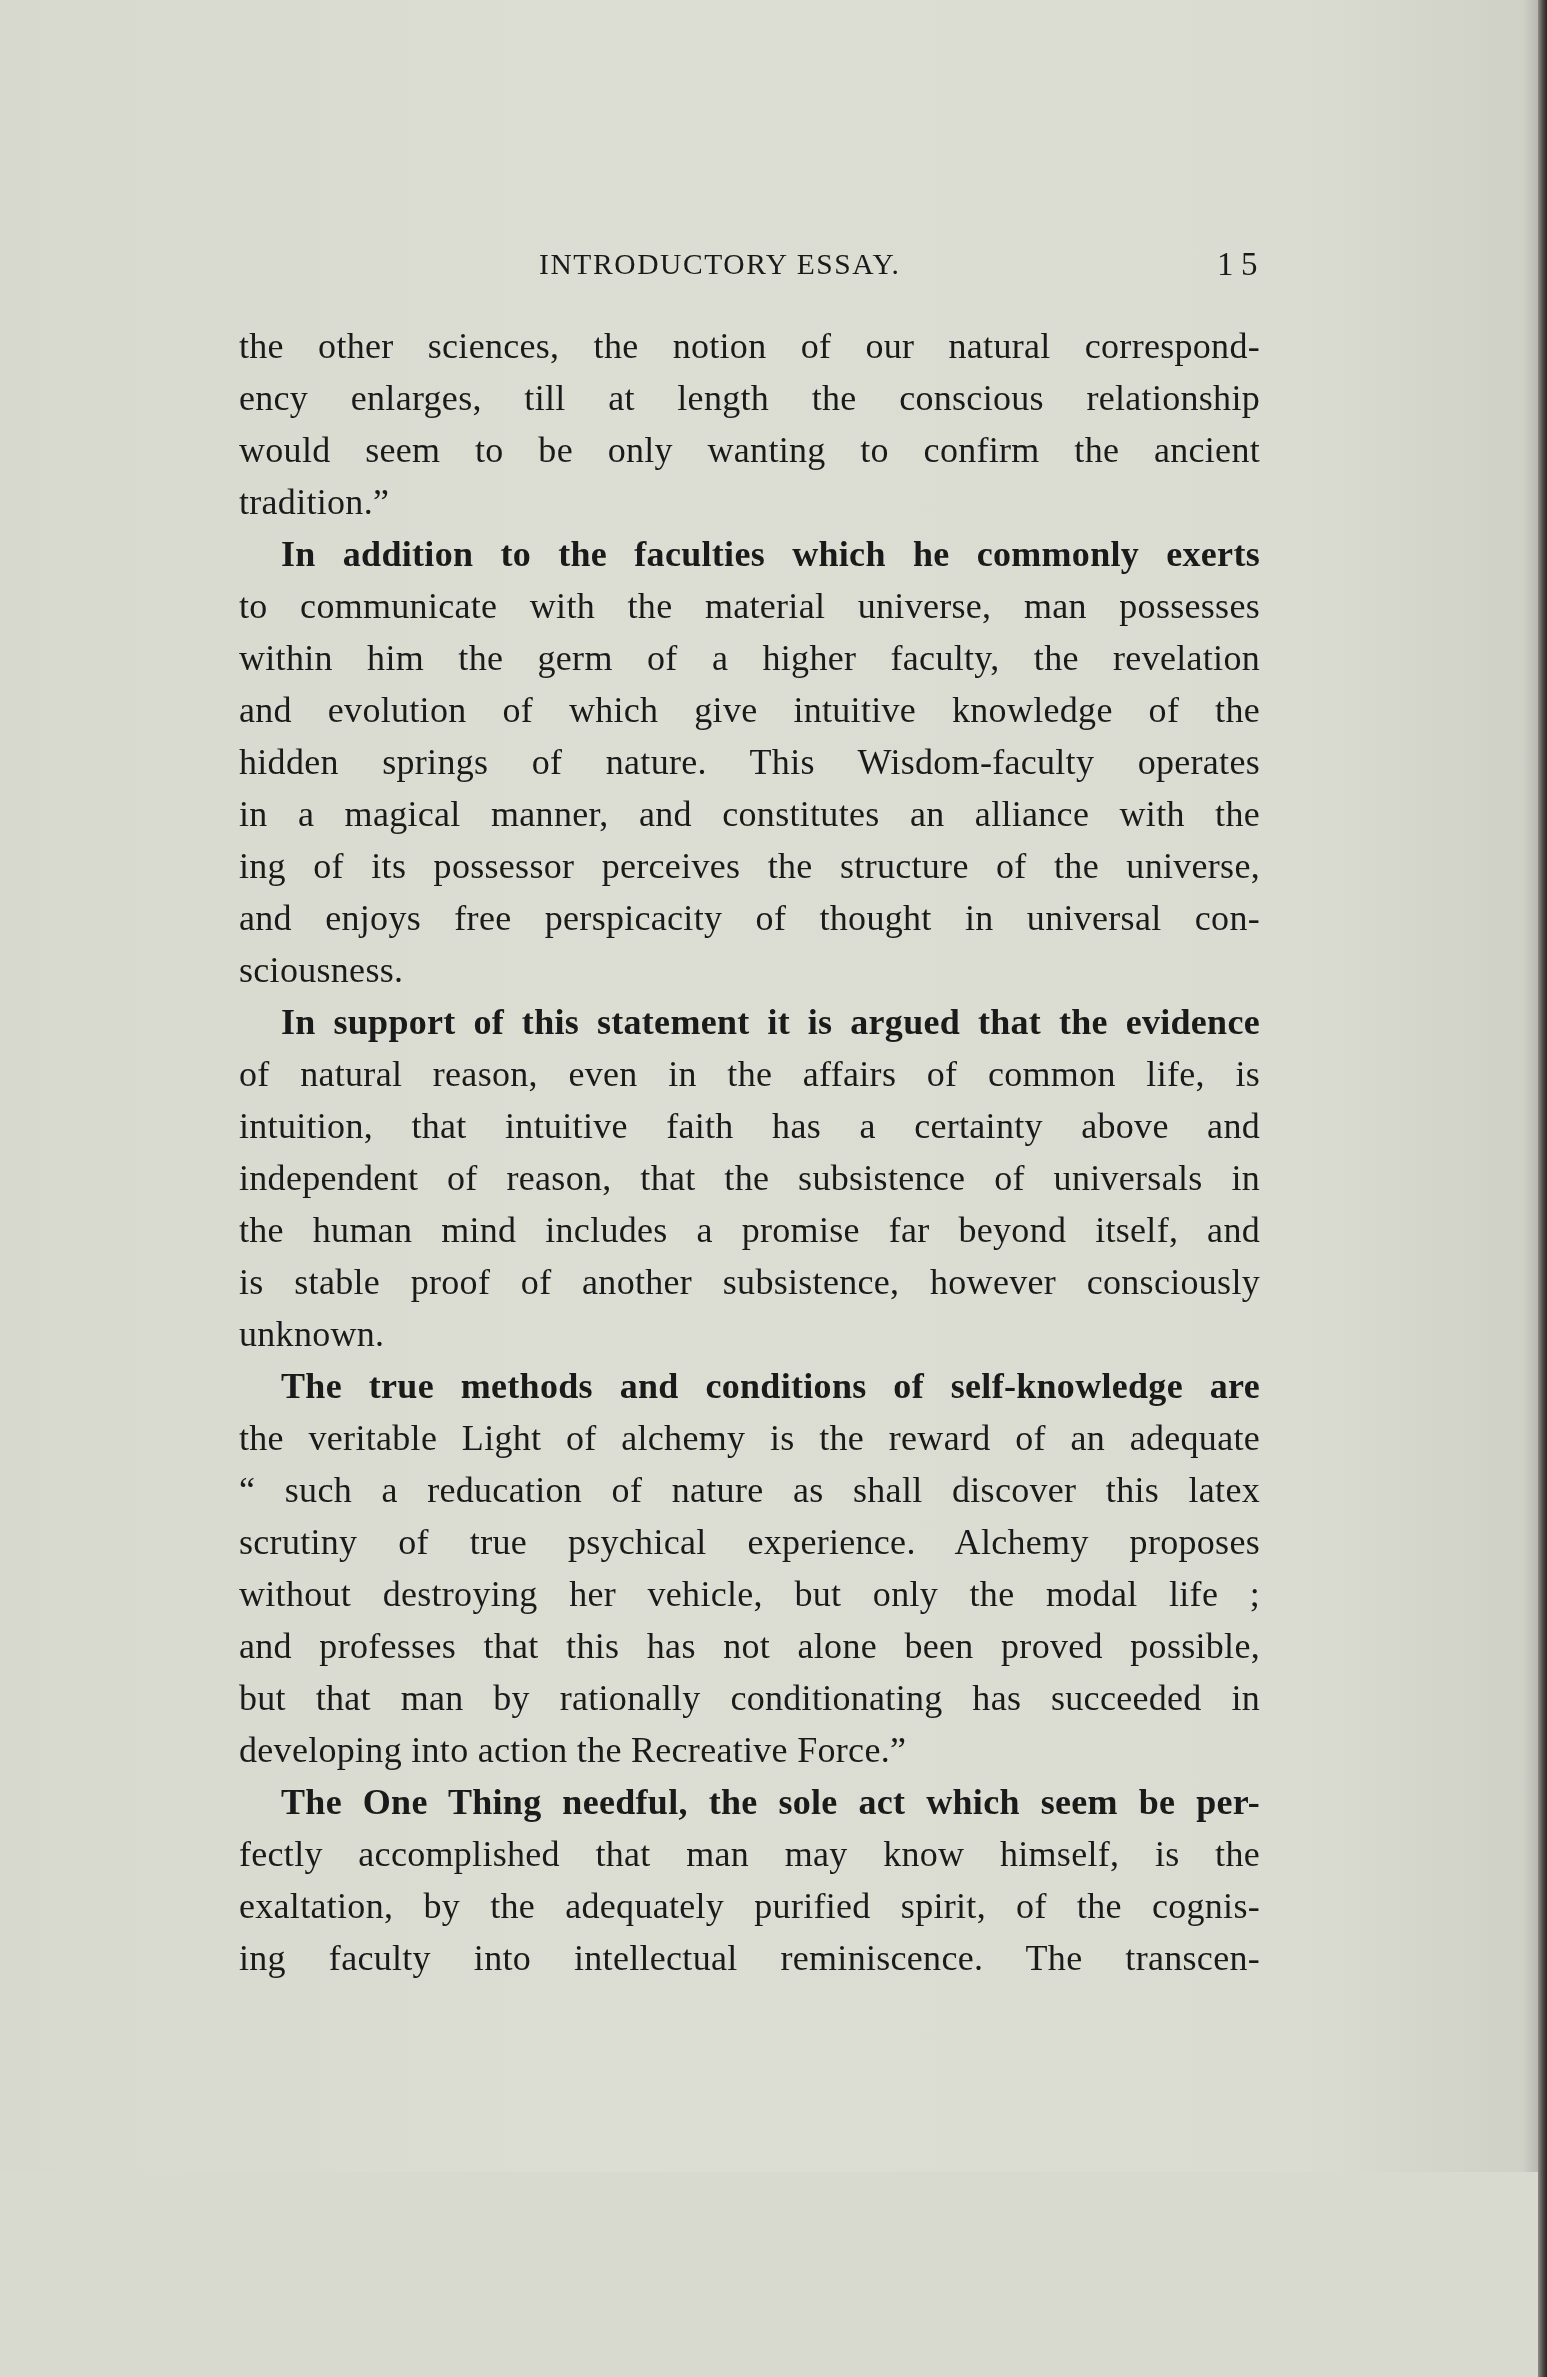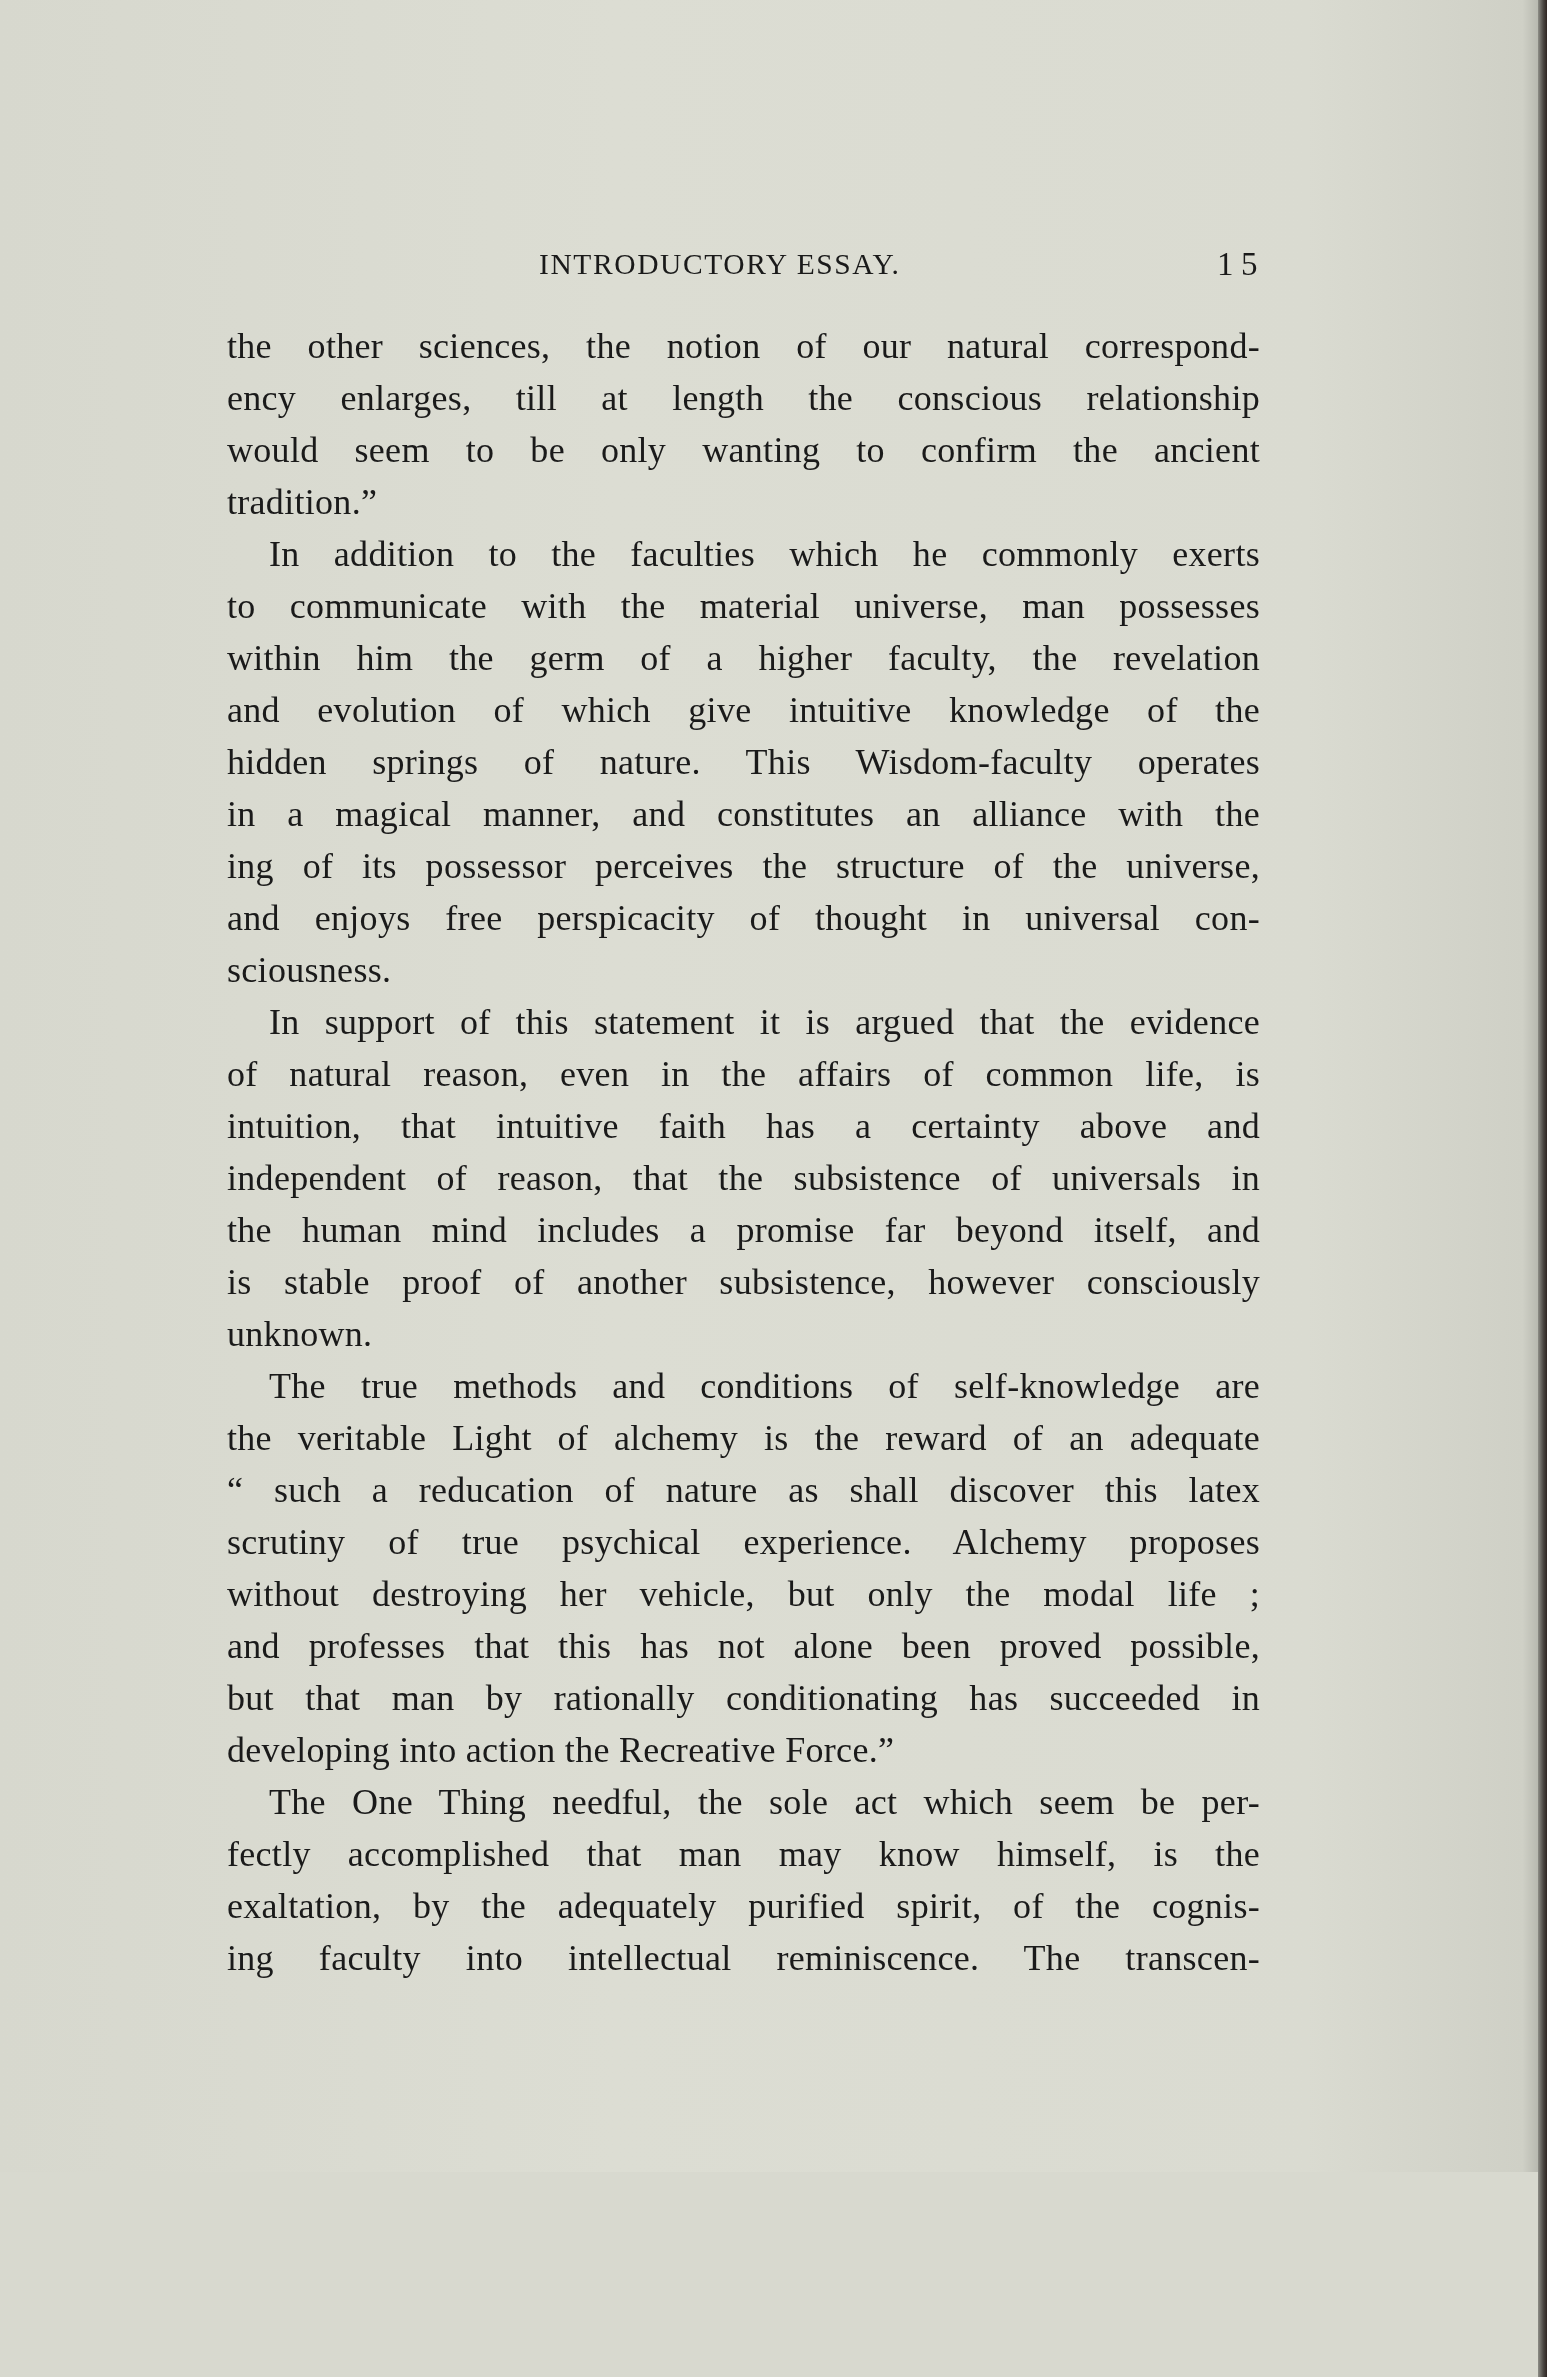--- a/index.html
+++ b/index.html
@@ -30,23 +30,24 @@
     text-align: center;
   }
   .body-text {
     position: absolute; left: 227px; top: 320px; width: 1033px;
   }
   .line {
     height: 52px; line-height: 52px;
     font-size: 36px; white-space: nowrap;
     text-align: justify; text-align-last: justify;
     letter-spacing: 0.3px;
+    margin-left: 12px;
   }
   .line.last { text-align-last: left; }
-  .line.indent { padding-left: 42px; }
+  .line.indent { padding-left: 42px; font-weight: bold; }
 </style>
 </head>
 <body>
 
 <div class="page">
   <div class="running-head">INTRODUCTORY ESSAY.</div>
   <div class="page-number">15</div>
 
   <div class="body-text">
 

